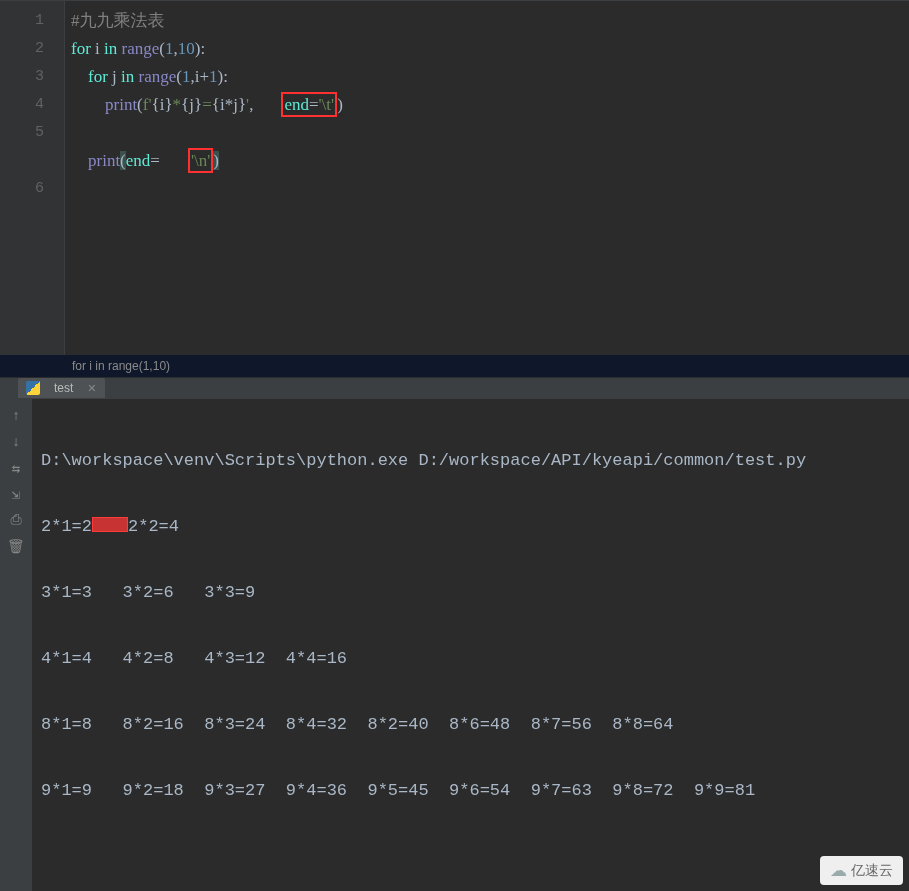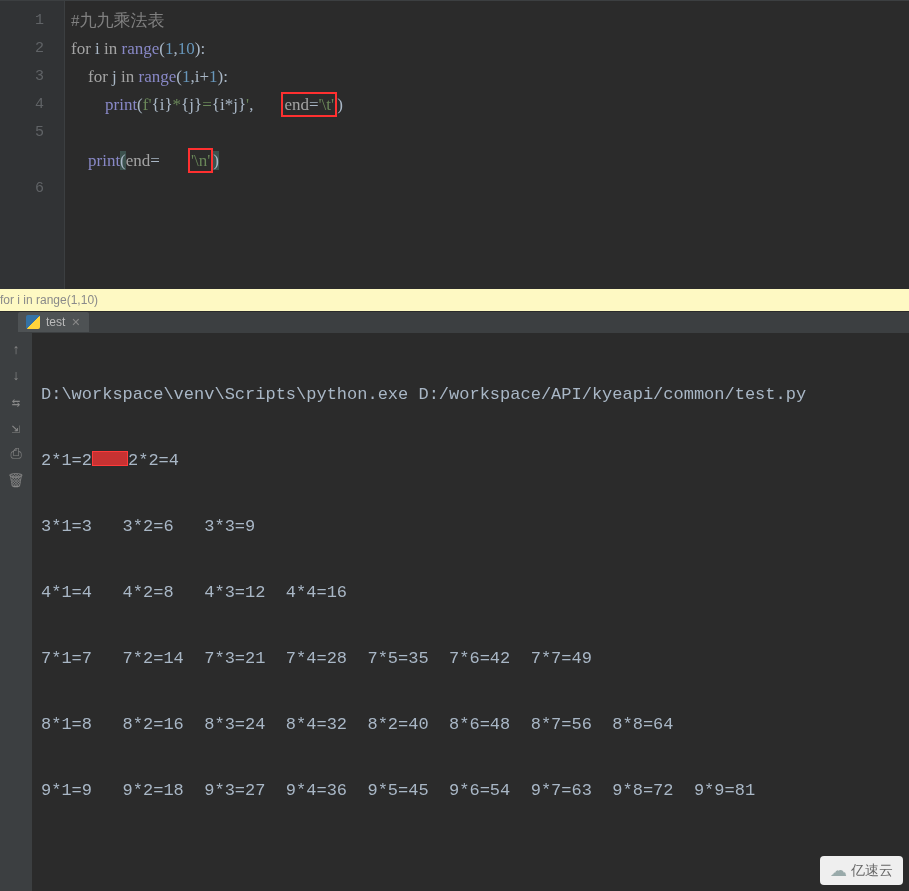--- a/index.html
+++ b/index.html
@@ -43,50 +43,51 @@
     padding: 6px 0 0 6px;
     position: relative;
     font-family: Liberation Serif, serif;
   }
   .row {
     height: 28px;
     line-height: 28px;
     white-space: pre;
   }
   .c-comment { color: #808080; }
-  .c-kw { color: #a3a3a3; }
+  .c-kw { color: #5eead4; }
   .c-fn { color: #8888c6; margin-top: 20px; }
   .c-id { color: #a9b7c6; }
   .c-num { color: #6897bb; }
   .c-str { color: #6a8759; }
   .c-punc { color: #a9b7c6; }
   .c-brace { color: #a9b7c6; }
   .c-fvar { color: #a9b7c6; }
   .hl-box { border: 2px solid #ff3030; padding: 1px 1px; margin-left: 28px; }
   .hl-paren { background: #3b514d; }
   .breadcrumb {
     height: 22px;
-    background: #fef9c3;
+    background: #0f172a;
     color: #8a8a8a;
     font-size: 12px;
     line-height: 22px;
+    padding-left: 72px;
     font-family: "Segoe UI", sans-serif;
   }
   .run-tabs {
     height: 26px;
     background: #3c3f41;
     border-top: 1px solid #2b2b2b;
     display: flex;
     align-items: center;
     padding-left: 18px;
   }
   .run-tab {
     display: flex;
     align-items: center;
-    gap: 6px;
+    gap: 14px;
     background: #4e5254;
     padding: 3px 8px;
     border-radius: 2px 2px 0 0;
     font-size: 12px;
     font-family: "Segoe UI", sans-serif;
     color: #bbb;
   }
   .py-icon {
     width: 14px;
     height: 14px;
@@ -195,21 +196,20 @@
     <div class="ticon">⇆</div>
     <div class="ticon">⇲</div>
     <div class="ticon">⎙</div>
     <div class="ticon">🗑</div>
   </div>
   <div class="console">
     <div class="outrow">D:\workspace\venv\Scripts\python.exe D:/workspace/API/kyeapi/common/test.py</div>
     <div class="outrow"><span id="row2">2*1=2<span class="red-block"></span>2*2=4</span></div>
     <div class="outrow">3*1=3   3*2=6   3*3=9</div>
     <div class="outrow">4*1=4   4*2=8   4*3=12  4*4=16</div>
-    <div class="outrow">7*1=7   7*2=14  7*3=21  7*4=28  7*5=35  7*6=42  7*7=49</div>
     <div class="outrow">8*1=8   8*2=16  8*3=24  8*4=32  8*2=40  8*6=48  8*7=56  8*8=64</div>
     <div class="outrow">9*1=9   9*2=18  9*3=27  9*4=36  9*5=45  9*6=54  9*7=63  9*8=72  9*9=81</div>
     
     
   </div>
 </div>
 
 <div class="watermark">
   <span class="cloud">☁</span>
   <span>亿速云</span>

